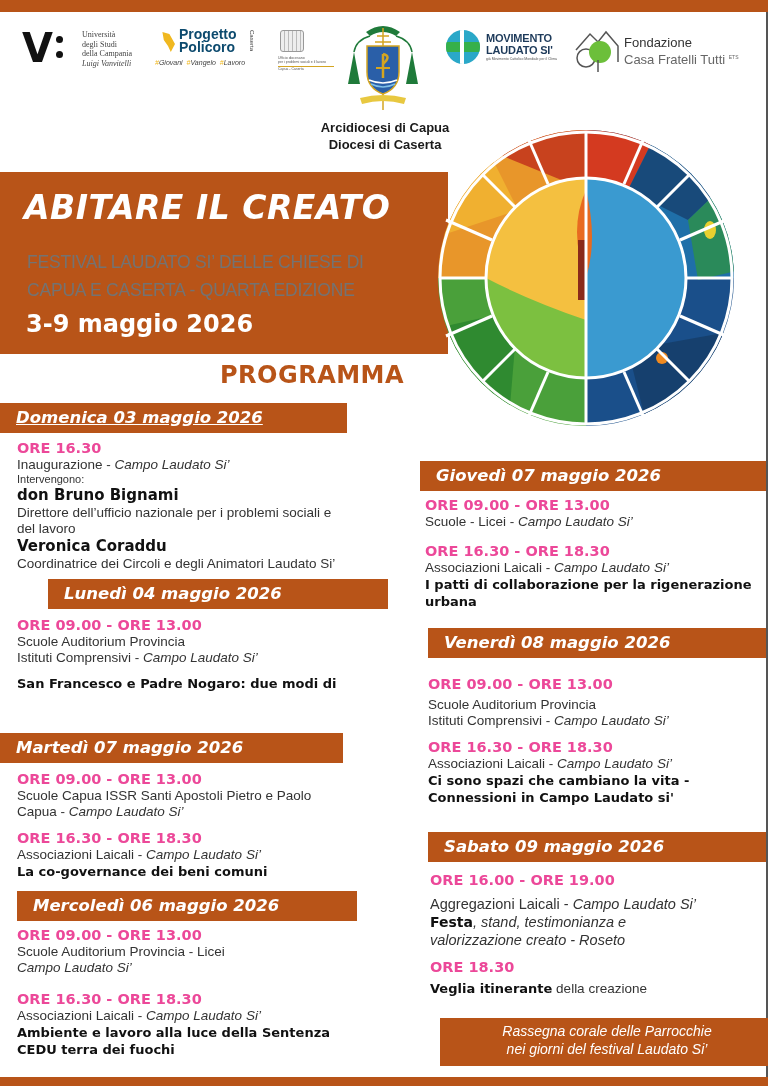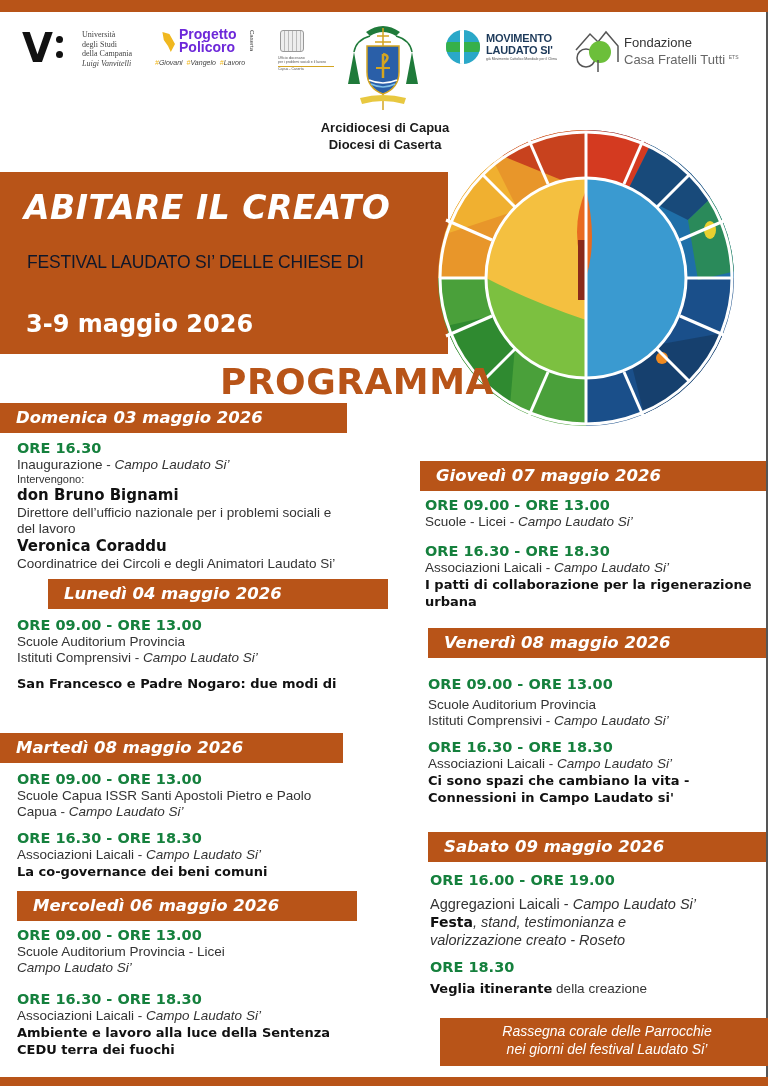--- a/index.html
+++ b/index.html
@@ -14,21 +14,21 @@
   .logo-vanvitelli { left: 22px; top: 28px; width: 130px; height: 44px; }
   .vv-mark { position: absolute; left: 0; top: 0; font-family: "DejaVu Sans", sans-serif; font-weight: bold; font-size: 40px; line-height: 40px; color: #111; }
   .vv-colon { position: absolute; left: 34px; top: 6px; width: 8px; height: 26px; }
   .vv-colon::before, .vv-colon::after { content: ""; position: absolute; left: 0; width: 7px; height: 7px; border-radius: 50%; background: #111; }
   .vv-colon::before { top: 2px; } .vv-colon::after { top: 17px; }
   .vv-text { position: absolute; left: 60px; top: 2px; font-family: "Liberation Serif", serif; font-size: 8px; line-height: 9.5px; color: #444; }
   .vv-text .it { font-style: italic; }
 
   .logo-policoro { left: 155px; top: 26px; width: 105px; height: 46px; }
   .pol-italy { position: absolute; left: 6px; top: 6px; width: 14px; height: 20px; background: #f0b820; clip-path: polygon(10% 0, 60% 10%, 100% 60%, 70% 100%, 50% 70%, 20% 40%); }
-  .pol-title { position: absolute; left: 24px; top: 2px; font-size: 14px; line-height: 13px; color: #6d28d9; font-weight: bold; }
+  .pol-title { position: absolute; left: 24px; top: 2px; font-size: 14px; line-height: 13px; color: #0c4a6e; font-weight: bold; }
   .pol-side { position: absolute; left: 94px; top: 4px; font-size: 6px; color: #444; writing-mode: vertical-rl; }
   .pol-tags { position: absolute; left: 0; top: 33px; font-size: 7px; color: #444; font-style: italic; white-space: nowrap; }
   .pol-tags span::before { content: "#"; color: #f0b820; }
 
   .logo-ufficio { left: 278px; top: 30px; width: 58px; height: 44px; }
   .uff-fig { position: absolute; left: 2px; top: 0; width: 24px; height: 22px; border: 1px solid #999; border-radius: 3px; background: repeating-linear-gradient(90deg, #eee 0 3px, #bbb 3px 4px); }
   .uff-line { position: absolute; left: 0; top: 26px; font-size: 3.5px; line-height: 4px; color: #555; width: 58px; }
   .uff-bar { position: absolute; left: 0; top: 36px; width: 56px; height: 1px; background: #d4a520; }
 
   .logo-crest { left: 346px; top: 22px; width: 74px; height: 92px; }
@@ -44,32 +44,32 @@
   .fond-house { position: absolute; left: 0; top: 0; width: 48px; height: 44px; }
   .fond-name { position: absolute; left: 52px; top: 7px; font-size: 13px; line-height: 15px; color: #333; }
   .fond-name .l2 { color: #666; }
   .fond-ets { font-size: 5px; vertical-align: super; }
 
   .diocese { position: absolute; left: 300px; top: 119px; width: 170px; text-align: center; font-size: 13px; line-height: 17px; font-weight: bold; color: #1a1a1a; }
 
   
   .banner { position: absolute; left: 0; top: 172px; width: 448px; height: 182px; background: #b85418; }
   .banner-title { position: absolute; left: 24px; top: 188px; font-family: "DejaVu Sans", sans-serif; font-style: italic; font-weight: bold; font-size: 33px; letter-spacing: 0.5px; color: #fff; }
-  .banner-sub { position: absolute; left: 27px; top: 248px; font-size: 17.5px; line-height: 28px; color: #0f172a; letter-spacing: -0.2px; }
+  .banner-sub { position: absolute; left: 27px; top: 248px; font-size: 17.5px; line-height: 28px; color: #737373; letter-spacing: -0.2px; }
   .banner-dates { position: absolute; left: 26px; top: 310px; font-family: "DejaVu Sans", sans-serif; font-weight: bold; font-size: 24px; color: #fff; }
 
-  .programma { position: absolute; left: 220px; top: 361px; font-family: "DejaVu Sans", sans-serif; font-weight: bold; font-size: 36px; color: #b85418; letter-spacing: 0.5px; }
+  .programma { position: absolute; left: 220px; top: 361px; font-family: "DejaVu Sans", sans-serif; font-weight: bold; font-size: 24px; color: #b85418; letter-spacing: 0.5px; }
 
   
   .wheel { position: absolute; left: 428px; top: 130px; width: 312px; height: 300px; }
 
   
   .day-header { position: absolute; height: 30px; background: #b85418; color: #fff; font-family: "DejaVu Sans", sans-serif; font-style: italic; font-weight: bold; font-size: 16.5px; line-height: 30px; padding-left: 16px; white-space: nowrap; }
   .day-section { position: absolute; }
-  .ev-time { font-family: "DejaVu Sans", sans-serif; font-weight: bold; font-size: 14.5px; line-height: 18px; color: #15803d; }
+  .ev-time { font-family: "DejaVu Sans", sans-serif; font-weight: bold; font-size: 14.5px; line-height: 18px; color: #ec4899; }
   .ev-line { font-size: 13.5px; line-height: 16px; color: #333; }
   .ev-line i { font-style: italic; margin-top: 6px; }
   .ev-bold { font-family: "DejaVu Sans", sans-serif; font-weight: bold; font-size: 13px; line-height: 17px; color: #111; }
   .ev-small { font-size: 11px; line-height: 13px; color: #333; }
   .ev-name { font-family: "DejaVu Sans", sans-serif; font-weight: bold; font-size: 15px; line-height: 19px; color: #111; }
   .gap { height: 9px; }
 
   .footer-box { position: absolute; left: 440px; top: 1018px; width: 334px; height: 48px; background: #b85418; color: #fff; font-style: italic; font-size: 14px; line-height: 18px; text-align: center; padding-top: 4px; }
 </style>
 </head>
@@ -157,20 +157,21 @@
 
 <div class="diocese">
   <div>Arcidiocesi di Capua</div>
   <div>Diocesi di Caserta</div>
 </div>
 
 <div class="banner"></div>
 <div class="banner-title">ABITARE IL CREATO</div>
 <div class="banner-sub">
   <div>FESTIVAL LAUDATO SI’ DELLE CHIESE DI</div>
+  <div>CAPUA E CASERTA - QUARTA EDIZIONE</div>
 </div>
 <div class="banner-dates">3-9 maggio 2026</div>
 
 <div class="wheel">
   <svg width="312" height="300" viewBox="0 0 312 300">
     <defs>
       <clipPath id="c">
           <circle cx="158" cy="148" r="148"></circle>
         </clipPath>
     </defs>
@@ -213,41 +214,41 @@
       <line x1="18" y1="206" x2="64" y2="186"></line>
       <line x1="298" y1="206" x2="252" y2="186"></line>
       <line x1="100" y1="288" x2="120" y2="242"></line>
       <line x1="216" y1="288" x2="196" y2="242"></line>
     </g>
   </svg>
 </div>
 
 <div class="programma">PROGRAMMA</div>
 
-<div class="day-header" style="left:0; top:403px; width:347px;">Domenica 03 maggio 2026</div>
+<div class="day-header" style="left:0; top:403px; width:347px;text-decoration:underline;">Domenica 03 maggio 2026</div>
 <div class="day-section" style="left:17px; top:439px; width:330px;">
   <div class="ev-time">ORE 16.30</div>
   <div class="ev-line"><span>Inaugurazione - </span><i>Campo Laudato Si’</i></div>
   <div class="ev-small">Intervengono:</div>
   <div class="ev-name">don Bruno Bignami</div>
   <div class="ev-line">Direttore dell’ufficio nazionale per i problemi sociali e del lavoro</div>
   <div class="ev-name">Veronica Coraddu</div>
   <div class="ev-line">Coordinatrice dei Circoli e degli Animatori Laudato Si’</div>
 </div>
 
 <div class="day-header" style="left:0; top:579px; width:340px;margin-left:48px;">Lunedì 04 maggio 2026</div>
 <div class="day-section" style="left:17px; top:616px; width:330px;">
   <div class="ev-time">ORE 09.00 - ORE 13.00</div>
   <div class="ev-line">Scuole Auditorium Provincia</div>
   <div class="ev-line"><span>Istituti Comprensivi - </span><i>Campo Laudato Si’</i></div>
   <div class="gap"></div>
   <div class="ev-bold">San Francesco e Padre Nogaro: due modi di</div>
 </div>
 
-<div class="day-header" style="left:0; top:733px; width:343px;">Martedì 08 maggio 2026</div>
+<div class="day-header" style="left:0; top:733px; width:343px;">Martedì 07 maggio 2026</div>
 <div class="day-section" style="left:17px; top:770px; width:340px;">
   <div class="ev-time">ORE 09.00 - ORE 13.00</div>
   <div class="ev-line">Scuole Capua ISSR Santi Apostoli Pietro e Paolo</div>
   <div class="ev-line"><span>Capua - </span><i>Campo Laudato Si’</i></div>
   <div class="gap"></div>
   <div class="ev-time">ORE 16.30 - ORE 18.30</div>
   <div class="ev-line"><span>Associazioni Laicali - </span><i>Campo Laudato Si’</i></div>
   <div class="ev-bold">La co-governance dei beni comuni</div>
 </div>
 

